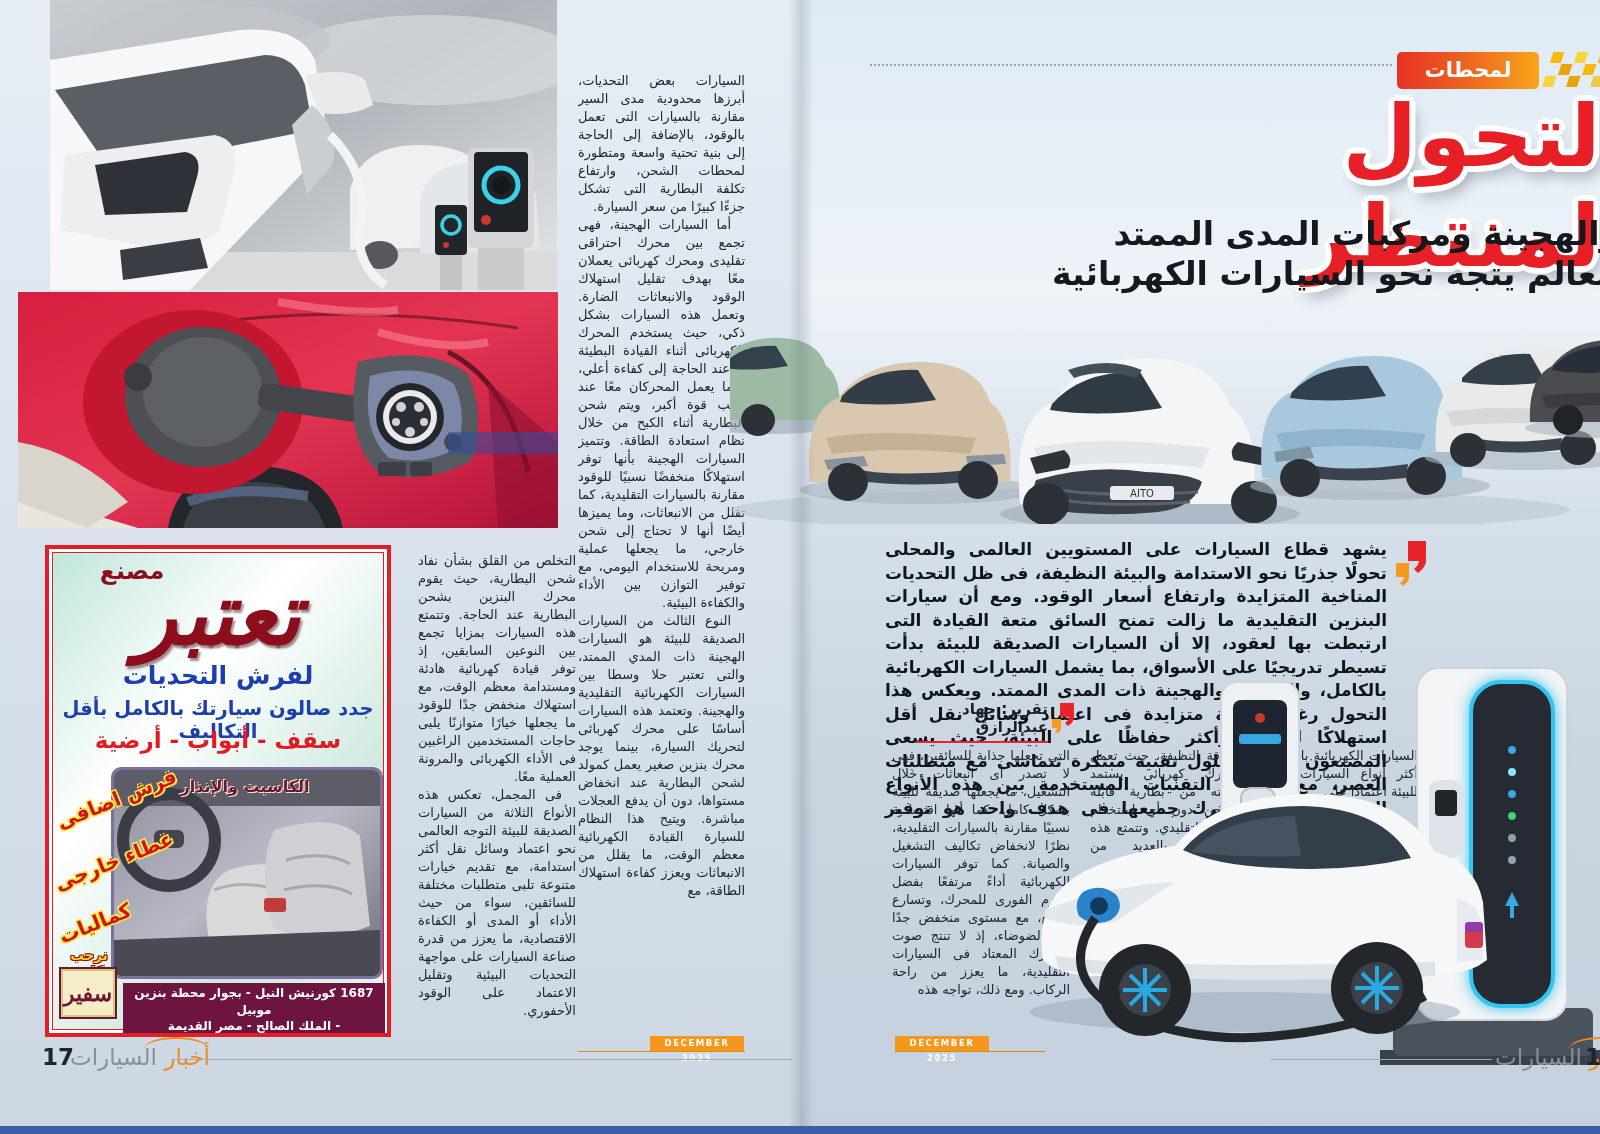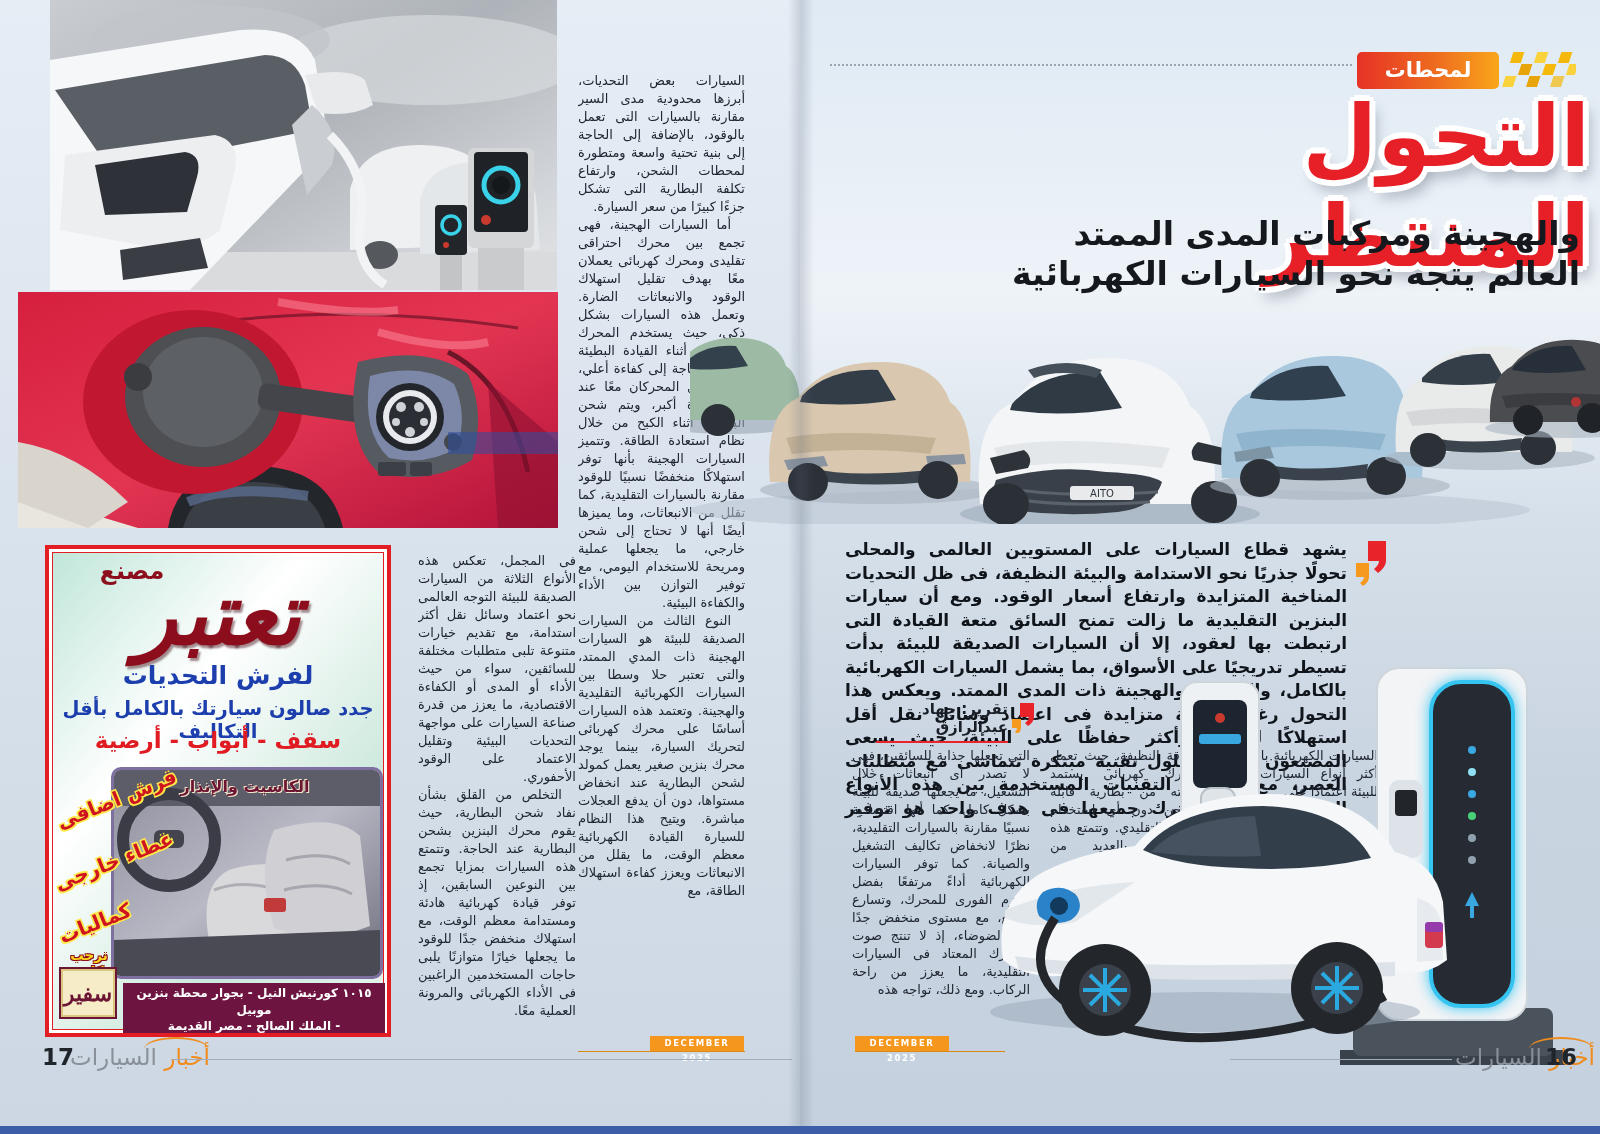--- a/index.html
+++ b/index.html
@@ -1,20 +1,20 @@
 <!DOCTYPE html>
 <html lang="ar"><head>
 <meta charset="utf-8">
 <style>
   * { margin:0; padding:0; box-sizing:border-box; }
   body { background:#ffffff; font-family:"DejaVu Sans", sans-serif; }
   #spread { position:relative; width:1600px; height:1134px; overflow:hidden; background:#e8eef5; }
 
   
-  .page { position:absolute; top:0; height:1126px; }
+  .page { position:absolute; top:0; height:1126px;padding-left:40px; }
   #page-left  { left:0; width:800px; background:linear-gradient(180deg,#e7edf5 0%,#dbe4ee 40%,#ccd7e3 100%); }
   #page-right { left:800px; width:800px; background:linear-gradient(180deg,#dfeaf4 0%,#eef3f8 26%,#d6e0ea 46%,#c9d4e1 70%,#c6d1df 100%); }
   #gutter { position:absolute; left:788px; top:0; width:26px; height:1126px;
             background:linear-gradient(90deg,rgba(90,100,120,0) 0%,rgba(90,100,120,.22) 50%,rgba(90,100,120,0) 100%); z-index:40; }
   #bottom-bar { position:absolute; left:0; top:1126px; width:1600px; height:8px; background:#3c5ea8; }
   .colTxt { position:absolute; direction:rtl; text-align:justify; text-align-last:right;
             font:13px/18px "DejaVu Sans", sans-serif; color:#202733; overflow:hidden; }
   .colTxt p { margin:0; }
   .colTxt p + p { text-indent:14px; }
 
@@ -191,22 +191,22 @@
       </svg>
     </div>
 
     <div class="colTxt" style="left:578px; top:72px; width:167px; height:966px;">
       <p>السيارات بعض التحديات، أبرزها محدودية مدى السير مقارنة بالسيارات التى تعمل بالوقود، بالإضافة إلى الحاجة إلى بنية تحتية واسعة ومتطورة لمحطات الشحن، وارتفاع تكلفة البطارية التى تشكل جزءًا كبيرًا من سعر السيارة.</p>
       <p>أما السيارات الهجينة، فهى تجمع بين محرك احتراقى تقليدى ومحرك كهربائى يعملان معًا بهدف تقليل استهلاك الوقود والانبعاثات الضارة. وتعمل هذه السيارات بشكل ذكي، حيث يستخدم المحرك الكهربائى أثناء القيادة البطيئة أو عند الحاجة إلى كفاءة أعلي، بينما يعمل المحركان معًا عند طلب قوة أكبر، ويتم شحن البطارية أثناء الكبح من خلال نظام استعادة الطاقة. وتتميز السيارات الهجينة بأنها توفر استهلاكًا منخفضًا نسبيًا للوقود مقارنة بالسيارات التقليدية، كما تقلل من الانبعاثات، وما يميزها أيضًا أنها لا تحتاج إلى شحن خارجي، ما يجعلها عملية ومريحة للاستخدام اليومي، مع توفير التوازن بين الأداء والكفاءة البيئية.</p>
       <p>النوع الثالث من السيارات الصديقة للبيئة هو السيارات الهجينة ذات المدي الممتد، والتى تعتبر حلا وسطا بين السيارات الكهربائية التقليدية والهجينة. وتعتمد هذه السيارات أساسًا على محرك كهربائى لتحريك السيارة، بينما يوجد محرك بنزين صغير يعمل كمولد لشحن البطارية عند انخفاض مستواها، دون أن يدفع العجلات مباشرة. ويتيح هذا النظام للسيارة القيادة الكهربائية معظم الوقت، ما يقلل من الانبعاثات ويعزز كفاءة استهلاك الطاقة، مع</p>
     </div>
 
     <div class="colTxt" style="left:418px; top:552px; width:158px; height:486px;">
+      <p>التخلص من القلق بشأن نفاد شحن البطارية، حيث يقوم محرك البنزين بشحن البطارية عند الحاجة. وتتمتع هذه السيارات بمزايا تجمع بين النوعين السابقين، إذ توفر قيادة كهربائية هادئة ومستدامة معظم الوقت، مع استهلاك منخفض جدًا للوقود ما يجعلها خيارًا متوازنًا يلبى حاجات المستخدمين الراغبين فى الأداء الكهربائى والمرونة العملية معًا.</p>
       <p>فى المجمل، تعكس هذه الأنواع الثلاثة من السيارات الصديقة للبيئة التوجه العالمى نحو اعتماد وسائل نقل أكثر استدامة، مع تقديم خيارات متنوعة تلبى متطلبات مختلفة للسائقين، سواء من حيث الأداء أو المدى أو الكفاءة الاقتصادية، ما يعزز من قدرة صناعة السيارات على مواجهة التحديات البيئية وتقليل الاعتماد على الوقود الأحفوري.</p>
-      <p>التخلص من القلق بشأن نفاد شحن البطارية، حيث يقوم محرك البنزين بشحن البطارية عند الحاجة. وتتمتع هذه السيارات بمزايا تجمع بين النوعين السابقين، إذ توفر قيادة كهربائية هادئة ومستدامة معظم الوقت، مع استهلاك منخفض جدًا للوقود ما يجعلها خيارًا متوازنًا يلبى حاجات المستخدمين الراغبين فى الأداء الكهربائى والمرونة العملية معًا.</p>
     </div>
 
     <div id="ad">
       <div class="ad-factory">مصنع</div>
       <div class="ad-brand">تعتبر</div>
       <div class="ad-tag1">لفرش التحديات</div>
       <div class="ad-offer">جدد صالون سيارتك بالكامل بأقل التكاليف</div>
       <div class="ad-items">سقف - أبواب - أرضية</div>
 
       <div class="ad-photo">
@@ -232,21 +232,21 @@
       </div>
       <div class="ad-caption">الكاسيت والإنذار</div>
 
       <div class="ad-diag" style="left:4px; top:238px;">فرش اضافى</div>
       <div class="ad-diag" style="left:2px; top:300px;">غطاء خارجى</div>
       <div class="ad-diag" style="left:8px; top:362px;">كماليات</div>
 
       <div class="ad-card">نرحب بكارت</div>
       <div class="ad-cardlogo">سفير</div>
       <div class="ad-address">
-        <div>١٠١٥ كورنيش النيل - بجوار محطة بنزين موبيل</div>
+        <div>1687 كورنيش النيل - بجوار محطة بنزين موبيل</div>
         <div>- الملك الصالح - مصر القديمة</div>
         <div>ت: ٢٥٣٢١٤٧٦ / ٢٣٦٣٠٣٧٢</div>
       </div>
     </div>
 
     <div class="date-badge" style="left:650px; top:1036px;">DECEMBER 2025</div>
     <div class="footer-rule" style="left:578px; top:1051px; width:167px; border-color:#d88a15;"></div>
     <div class="pagenum" style="left:42px; top:1044px;">17</div>
     <div class="pagelogo" style="left:70px; top:1044px;">
       <span class="arc"></span>

